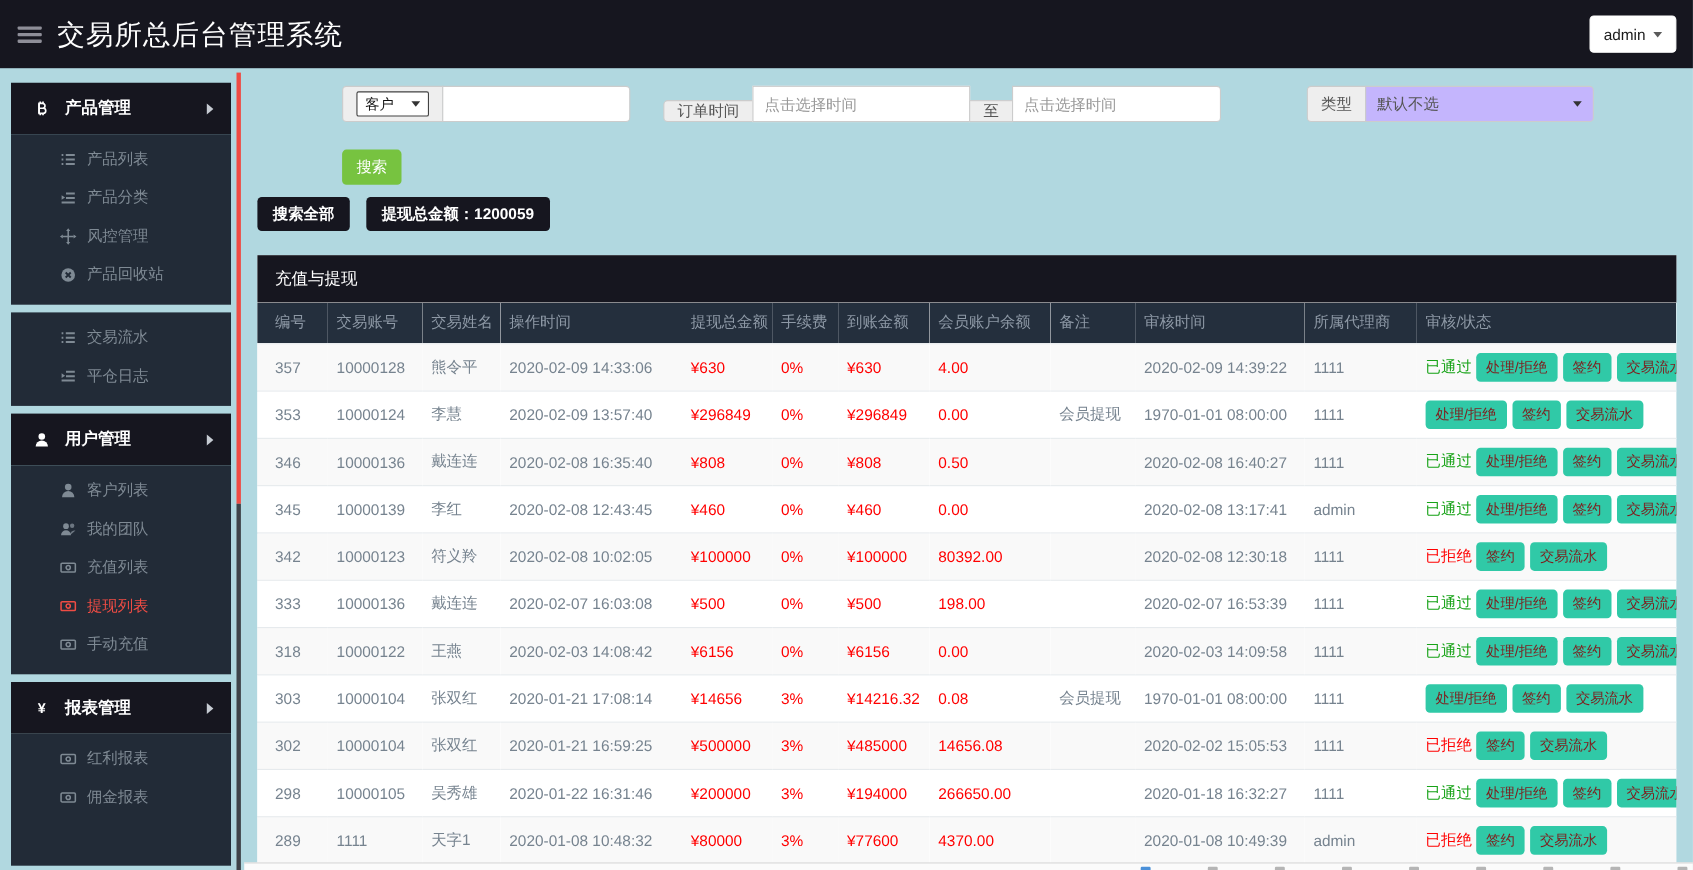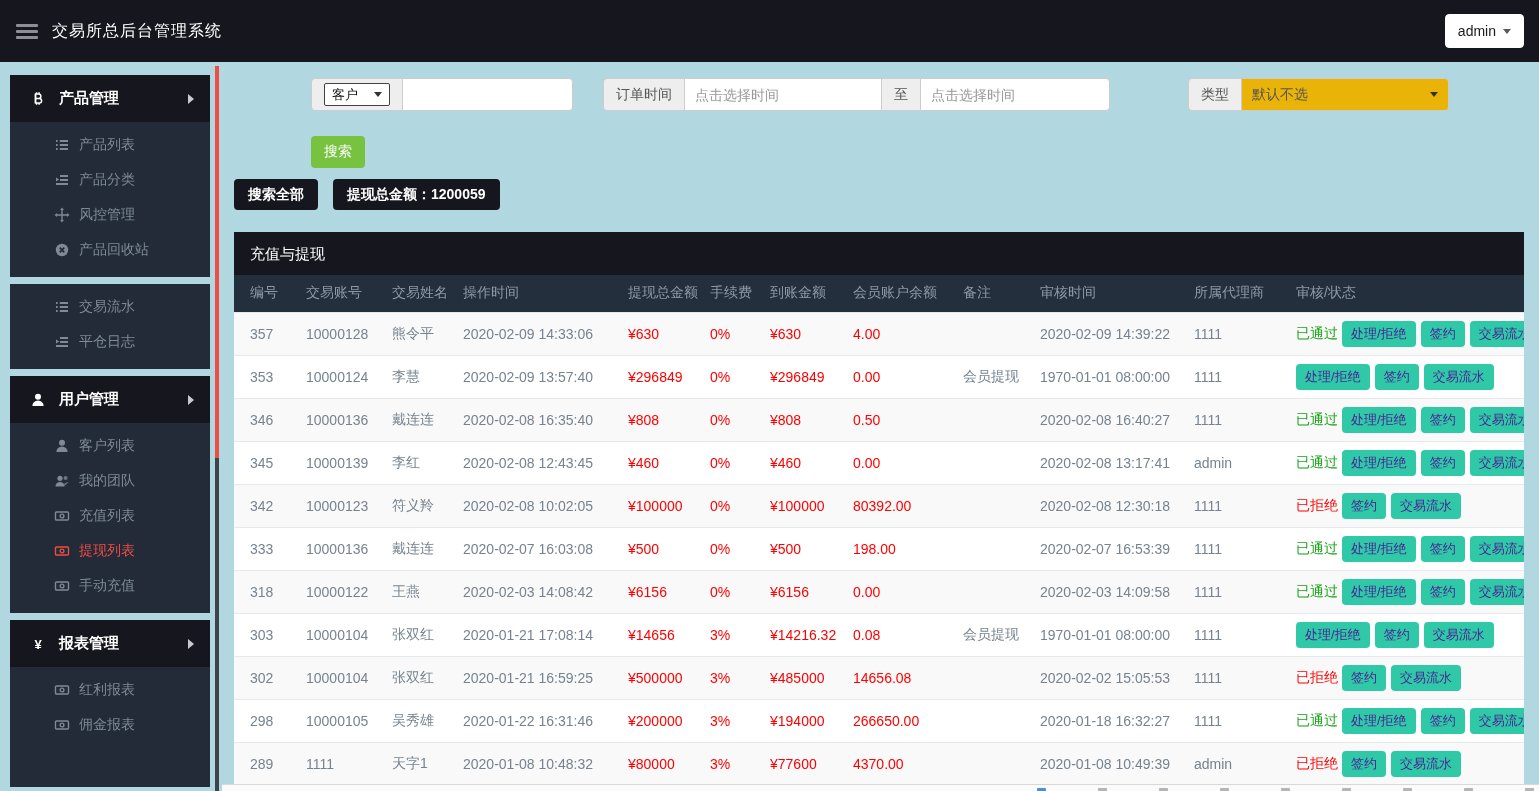--- a/index.html
+++ b/index.html
@@ -8,21 +8,21 @@
     --green-button:#77c340; --table-head-bg:#242f3d; --table-head-text:#8e99a6; --cell-text:#76838f;
   }
   *{margin:0;padding:0;box-sizing:border-box;font-family:"Liberation Sans","DejaVu Sans",sans-serif;}
   html,body{width:1539px;height:791px;overflow:hidden;}
   body{background:var(--page-bg);position:relative;}
 
   
   .top-header{position:absolute;left:0;top:0;width:100%;height:62px;background:var(--dark);display:flex;align-items:center;z-index:10;}
   .hamburger{width:22px;margin-left:16px;cursor:pointer;}
   .hamburger span{display:block;height:3px;background:#8e8e98;margin:3px 0;border-radius:1px;}
-  .app-title{color:#fff;font-size:16px;margin-left:14px;letter-spacing:1px;}
+  .app-title{color:#fff;font-size:25px;margin-left:14px;letter-spacing:1px;}
   .admin-btn{margin-left:auto;margin-right:15px;height:34px;background:#fff;border:1px solid #fff;border-radius:4px;padding:0 12px;font-size:14px;color:#1a1a1a;display:flex;align-items:center;gap:7px;cursor:pointer;}
   .caret-down{width:0;height:0;border-left:4px solid transparent;border-right:4px solid transparent;border-top:5px solid #5a5a5a;display:inline-block;}
 
   
   .sidebar{position:absolute;left:10px;top:75px;width:200px;bottom:0;overflow:hidden;}
   .sb-block{margin-bottom:7px;}
   .sb-head{height:47px;background:var(--dark);display:flex;align-items:center;padding:0 16px 0 20px;color:#fff;font-size:15px;font-weight:bold;cursor:pointer;}
   .sb-head .sb-ico{display:inline-flex;margin-right:13px;color:#fff;}
   .caret-right{margin-left:auto;width:0;height:0;border-top:5px solid transparent;border-bottom:5px solid transparent;border-left:6px solid #c6cbd2;}
   .sb-sub{background:var(--sidebar-sub-bg);padding:5px 0 10px;}
@@ -31,29 +31,29 @@
   .sb-item.active{color:var(--accent-red);}
 
   
   .scroll-thumb{position:absolute;left:215px;top:66px;width:4px;height:392px;background:var(--accent-red);}
   .scroll-track{position:absolute;left:215px;top:458px;width:4px;height:333px;background:#3f4349;}
 
   
   .main{position:absolute;left:234px;top:53px;width:1290px;height:564px;}
   .filter-row{position:relative;height:33px;margin-top:25px;}
   .input-group{position:absolute;top:0;display:flex;align-items:stretch;height:33px;}
-  .g1{left:77px;} .g2{left:369px;} .g3{left:954px;}
+  .g1{left:77px;} .g2{left:369px;align-items:flex-end;} .g3{left:954px;}
   .addon{background:#eee;border:1px solid #ccc;color:#555;font-size:14px;padding:0 12px;display:flex;align-items:center;white-space:nowrap;}
   .input-group > *:not(:first-child){margin-left:-1px;}
   .input-group > :first-child{border-radius:4px 0 0 4px;}
   .input-group > :last-child{border-radius:0 4px 4px 0;}
   .form-input{border:1px solid #ccc;height:33px;padding:0 10px;font-size:14px;color:#555;background:#fff;outline:none;}
   .form-input::placeholder{color:#999;}
   .w-kw{width:171px;} .w-t1{width:198px;} .w-t2{width:190px;}
-  .fake-select{background:#eab308;border:1px solid #ccc;display:flex;align-items:center;justify-content:space-between;padding:0 10px;color:#555;font-size:14px;cursor:pointer;}
+  .fake-select{background:#c4b5fd;border:1px solid #ccc;display:flex;align-items:center;justify-content:space-between;padding:0 10px;color:#555;font-size:14px;cursor:pointer;}
   .fake-select .caret-down{border-top-color:#333;}
   .w-type{width:208px;}
   .mini-select{height:23px;align-self:center;width:66px;border:1px solid #424242;border-radius:2px;background:#fff;display:flex;align-items:center;justify-content:space-between;padding:0 7px;font-size:13px;color:#111;cursor:pointer;}
   .mini-select .caret-down{border-left-width:4px;border-right-width:4px;border-top-width:5px;border-top-color:#333;}
 
   .search-btn{display:block;margin:25px 0 0 77px;height:32px;background:var(--green-button);border:none;border-radius:4px;color:#fff;font-size:14px;padding:0 13px;cursor:pointer;}
   .badge-row{margin-top:11px;display:flex;gap:15px;}
   .dark-badge{background:var(--dark);color:#fff;font-size:14px;font-weight:600;height:31px;line-height:31px;padding:0 14px;border-radius:4px;display:inline-block;white-space:nowrap;}
 
   
@@ -65,21 +65,21 @@
   th:first-child{padding-left:16px;}
   tbody tr{height:43px;border-top:1px solid #e6eaed;}
   tbody tr:nth-child(odd){background:#f9f9f9;}
   tbody tr:nth-child(even){background:#fff;}
   td{font-size:14px;color:var(--cell-text);padding:0 8px;white-space:nowrap;overflow:hidden;vertical-align:middle;}
   td:first-child{padding-left:16px;}
   td.red{color:var(--value-red);}
   .status-text{margin-right:4px;}
   .status-approved{color:var(--green-text);}
   .status-rejected{color:var(--value-red);}
-  .action-btn{display:inline-block;background:var(--teal);color:#4c1d95;font-size:13px;padding:4px 9px;border-radius:4px;margin-right:5px;border:none;cursor:pointer;white-space:nowrap;}
+  .action-btn{display:inline-block;background:var(--teal);color:#7f1d1d;font-size:13px;padding:4px 9px;border-radius:4px;margin-right:5px;border:none;cursor:pointer;white-space:nowrap;}
 
   
   .bottom-sliver{position:absolute;left:222px;right:0;bottom:0;height:7px;background:#fbfbfb;border-top:1px solid #d8d8d8;display:flex;gap:52px;padding-left:815px;overflow:hidden;z-index:20;}
   .bottom-sliver i{width:9px;height:10px;background:#b5b5b5;margin-top:3px;border-radius:1px;}
   .bottom-sliver i.blue{background:#4a90d9;}
 </style>
 </head>
 <body>
 
 <header class="top-header">

